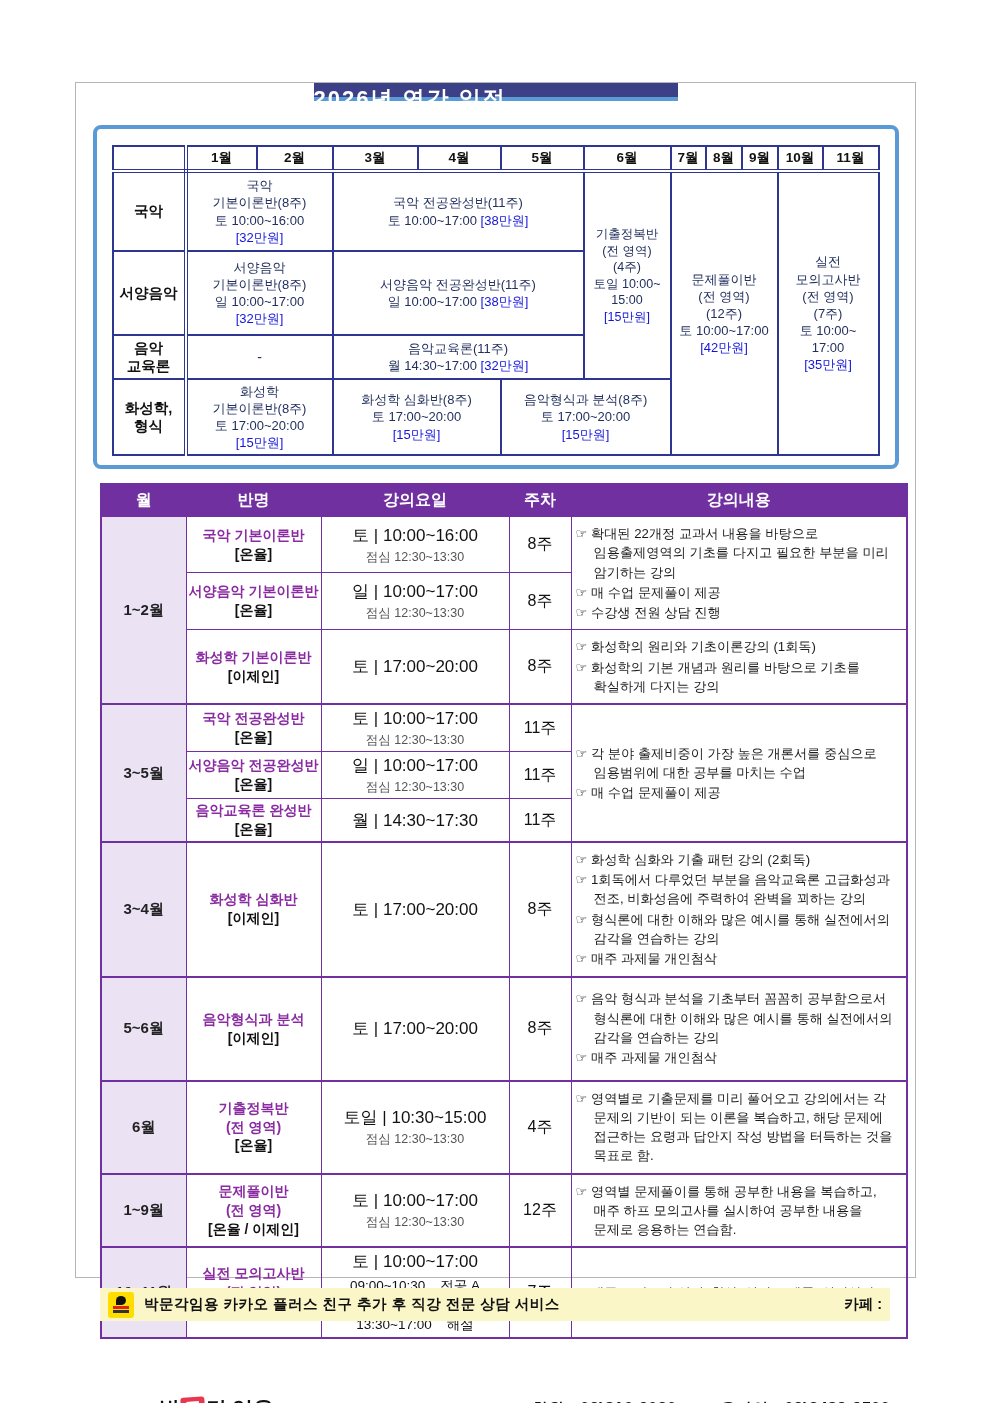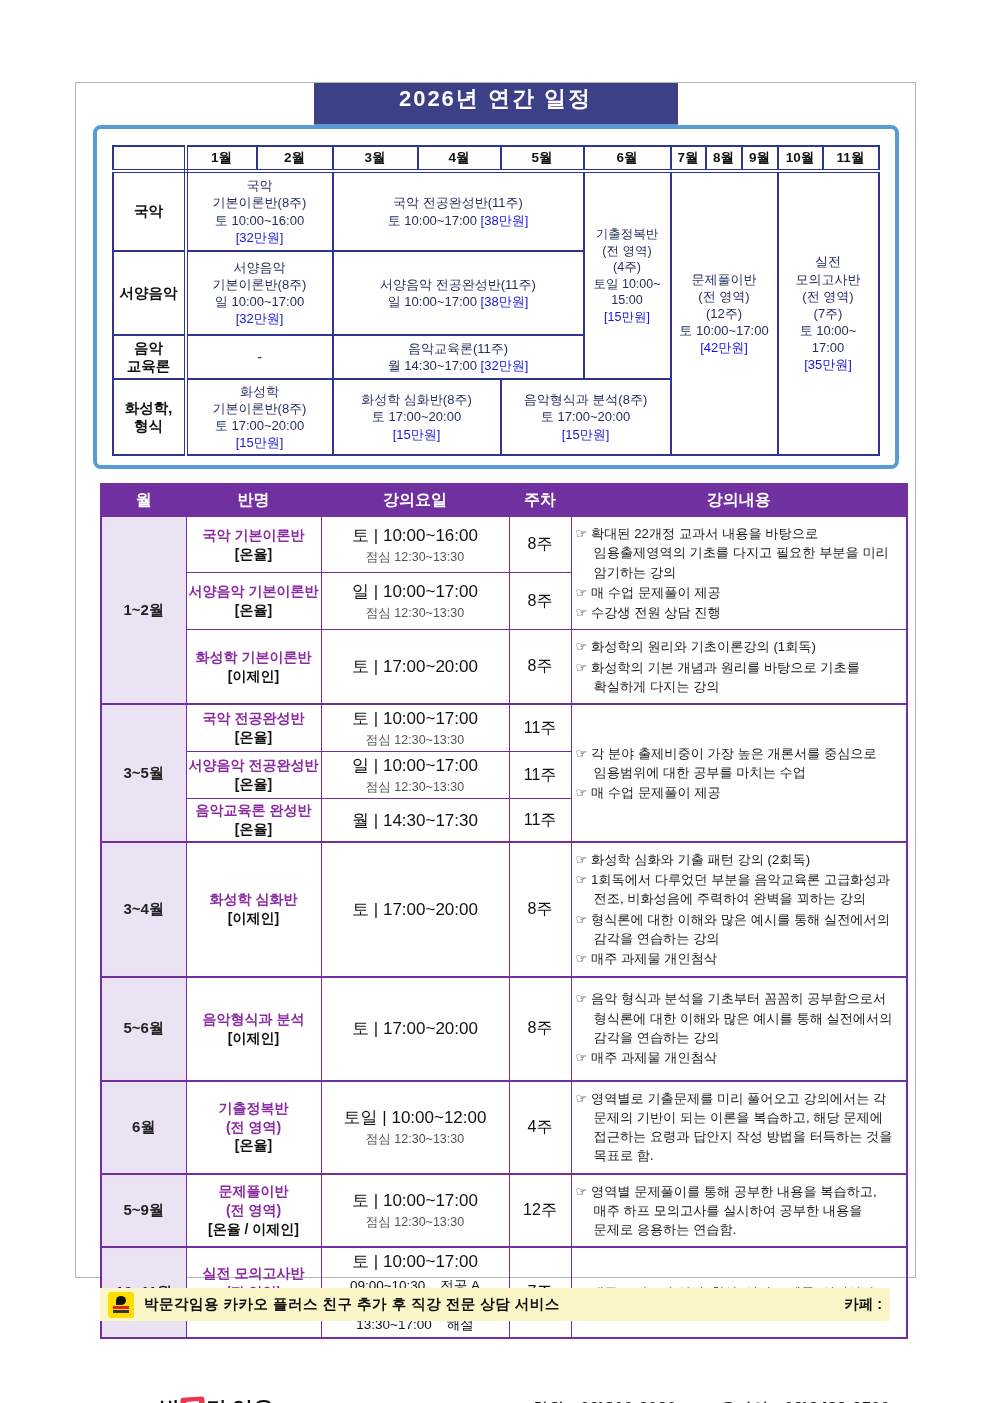--- a/index.html
+++ b/index.html
@@ -12,21 +12,21 @@
   .page-frame {
     position:absolute; left:75px; top:82px; width:841px; height:1196px;
     border:1px solid #b5b5b5; background:#fff;
   }
 
   
   .top-section { position:relative; padding-top:24px; }
   .annual-title {
     position:absolute; left:50%; top:0; transform:translateX(-50%);
     z-index:2; background:#3C4087; color:#fff;
-    width:364px; height:45px; line-height:31px; text-align:center;
+    width:364px; height:18px; line-height:31px; text-align:left;
     font-size:22px; font-weight:bold; letter-spacing:2px;
     border-bottom:4px solid #5B9BD5;
   }
   .blue-box {
     margin:18px auto 0; width:806px;
     border:4px solid #5B9BD5; border-radius:8px;
     padding:16px 0 9px;
   }
   table.annual-table {
     margin:0 auto; border-collapse:collapse; table-layout:fixed; width:766px;
@@ -398,30 +398,30 @@
           </td>
       </tr>
       <tr class="sr9 group-start">
         <td class="month-cell">6월</td>
         <td class="name-cell">
             <div>기출정복반</div>
             <div>(전 영역)</div>
             <div>[온율]</div>
           </td>
         <td class="day-cell">
-          <div class="day-main">토일 | 10:00~12:00</div>
+          <div class="day-main">토일 | 10:30~15:00</div>
           <div class="day-sub">점심 12:30~13:30</div>
         </td>
         <td class="weeks-cell">4주</td>
         <td class="content-cell">
             <div>☞ 영역별로 기출문제를 미리 풀어오고 강의에서는 각 문제의 기반이 되는 이론을 복습하고, 해당 문제에 접근하는 요령과 답안지 작성 방법을 터득하는 것을 목표로 함.</div>
           </td>
       </tr>
       <tr class="sr10 group-start">
-        <td class="month-cell">5~9월</td>
+        <td class="month-cell">1~9월</td>
         <td class="name-cell">
             <div>문제풀이반</div>
             <div>(전 영역)</div>
             <div>[온율 / 이제인]</div>
           </td>
         <td class="day-cell">
           <div class="day-main">토 | 10:00~17:00</div>
           <div class="day-sub">점심 12:30~13:30</div>
         </td>
         <td class="weeks-cell">12주</td>

